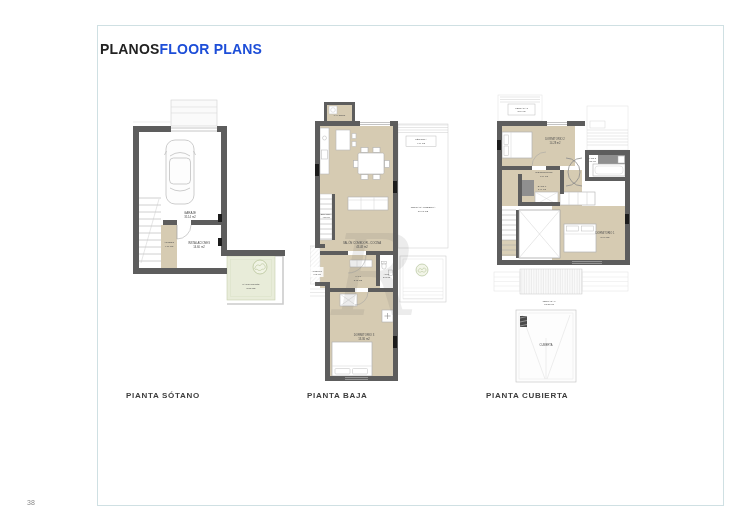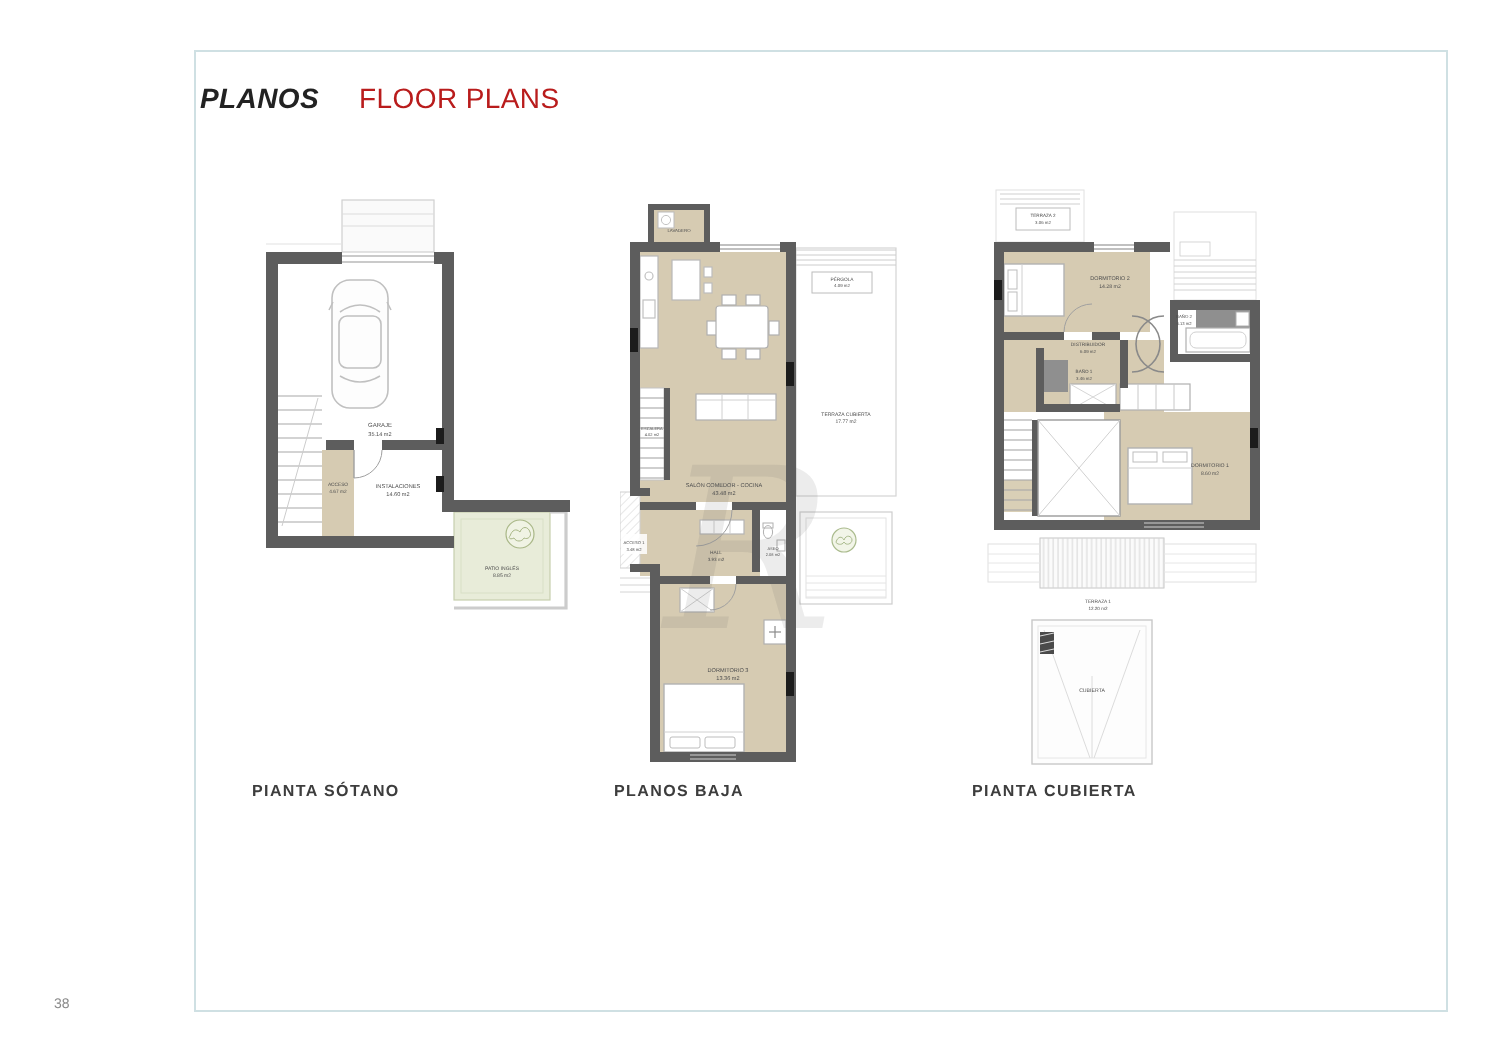--- a/index.html
+++ b/index.html
@@ -1,22 +1,22 @@
 <!DOCTYPE html>
 <html><head>
 <meta charset="utf-8">
 <style>
   html,body{margin:0;padding:0;background:#ffffff;}
   .page{position:relative;width:756px;height:528px;background:#ffffff;overflow:hidden;
         font-family:"Liberation Sans", sans-serif;}
   .frame{position:absolute;left:97px;top:25px;width:625px;height:479px;
          border:1px solid #cfe0e3;}
   .title{position:absolute;left:100px;top:41px;font-size:14px;letter-spacing:.2px;color:#4a4a4a;}
-  .title .bold{font-weight:700;color:#222;font-style:italic;}
-  .title .reg{font-weight:400;margin-left:20px;color:#b91c1c;}
+  .title .bold{font-weight:700;color:#222;}
+  .title .reg{font-weight:700;margin-left:0;color:#1d4ed8;}
   .pagenum{position:absolute;left:27px;top:499px;font-size:7px;color:#8a8a8a;}
   .plan{position:absolute;}
   .caption{position:absolute;top:391px;width:140px;font-size:8px;
            font-weight:600;letter-spacing:.7px;color:#3d3d3d;}
   .watermark{position:absolute;left:332px;top:220px;width:130px;height:118px;
              font:italic 400 112px/1 "DejaVu Serif", serif;color:rgba(100,100,100,.12);
              pointer-events:none;}
   svg text{font-family:"Liberation Sans", sans-serif;fill:#4f4f4f;text-anchor:middle;}
 </style>
 </head>
@@ -430,17 +430,17 @@
       <text x="113" y="143.5" font-size="2.5">8.60 m2</text>
       <text x="57" y="207.5" font-size="2.4">TERRAZA 1</text>
       <text x="57" y="211" font-size="2.3">12.20 m2</text>
       <text x="54" y="252" font-size="2.6" fill="#6a6a6a">CUBIERTA</text>
     </g>
   </svg>
 
   <div class="watermark">R</div>
 
   <div class="caption" style="left:126px">PIANTA SÓTANO</div>
-  <div class="caption" style="left:307px">PLANOS BAJA</div>
+  <div class="caption" style="left:307px">PIANTA BAJA</div>
   <div class="caption" style="left:486px">PIANTA CUBIERTA</div>
 
   <div class="pagenum">38</div>
 </div>
 
 </body></html>

